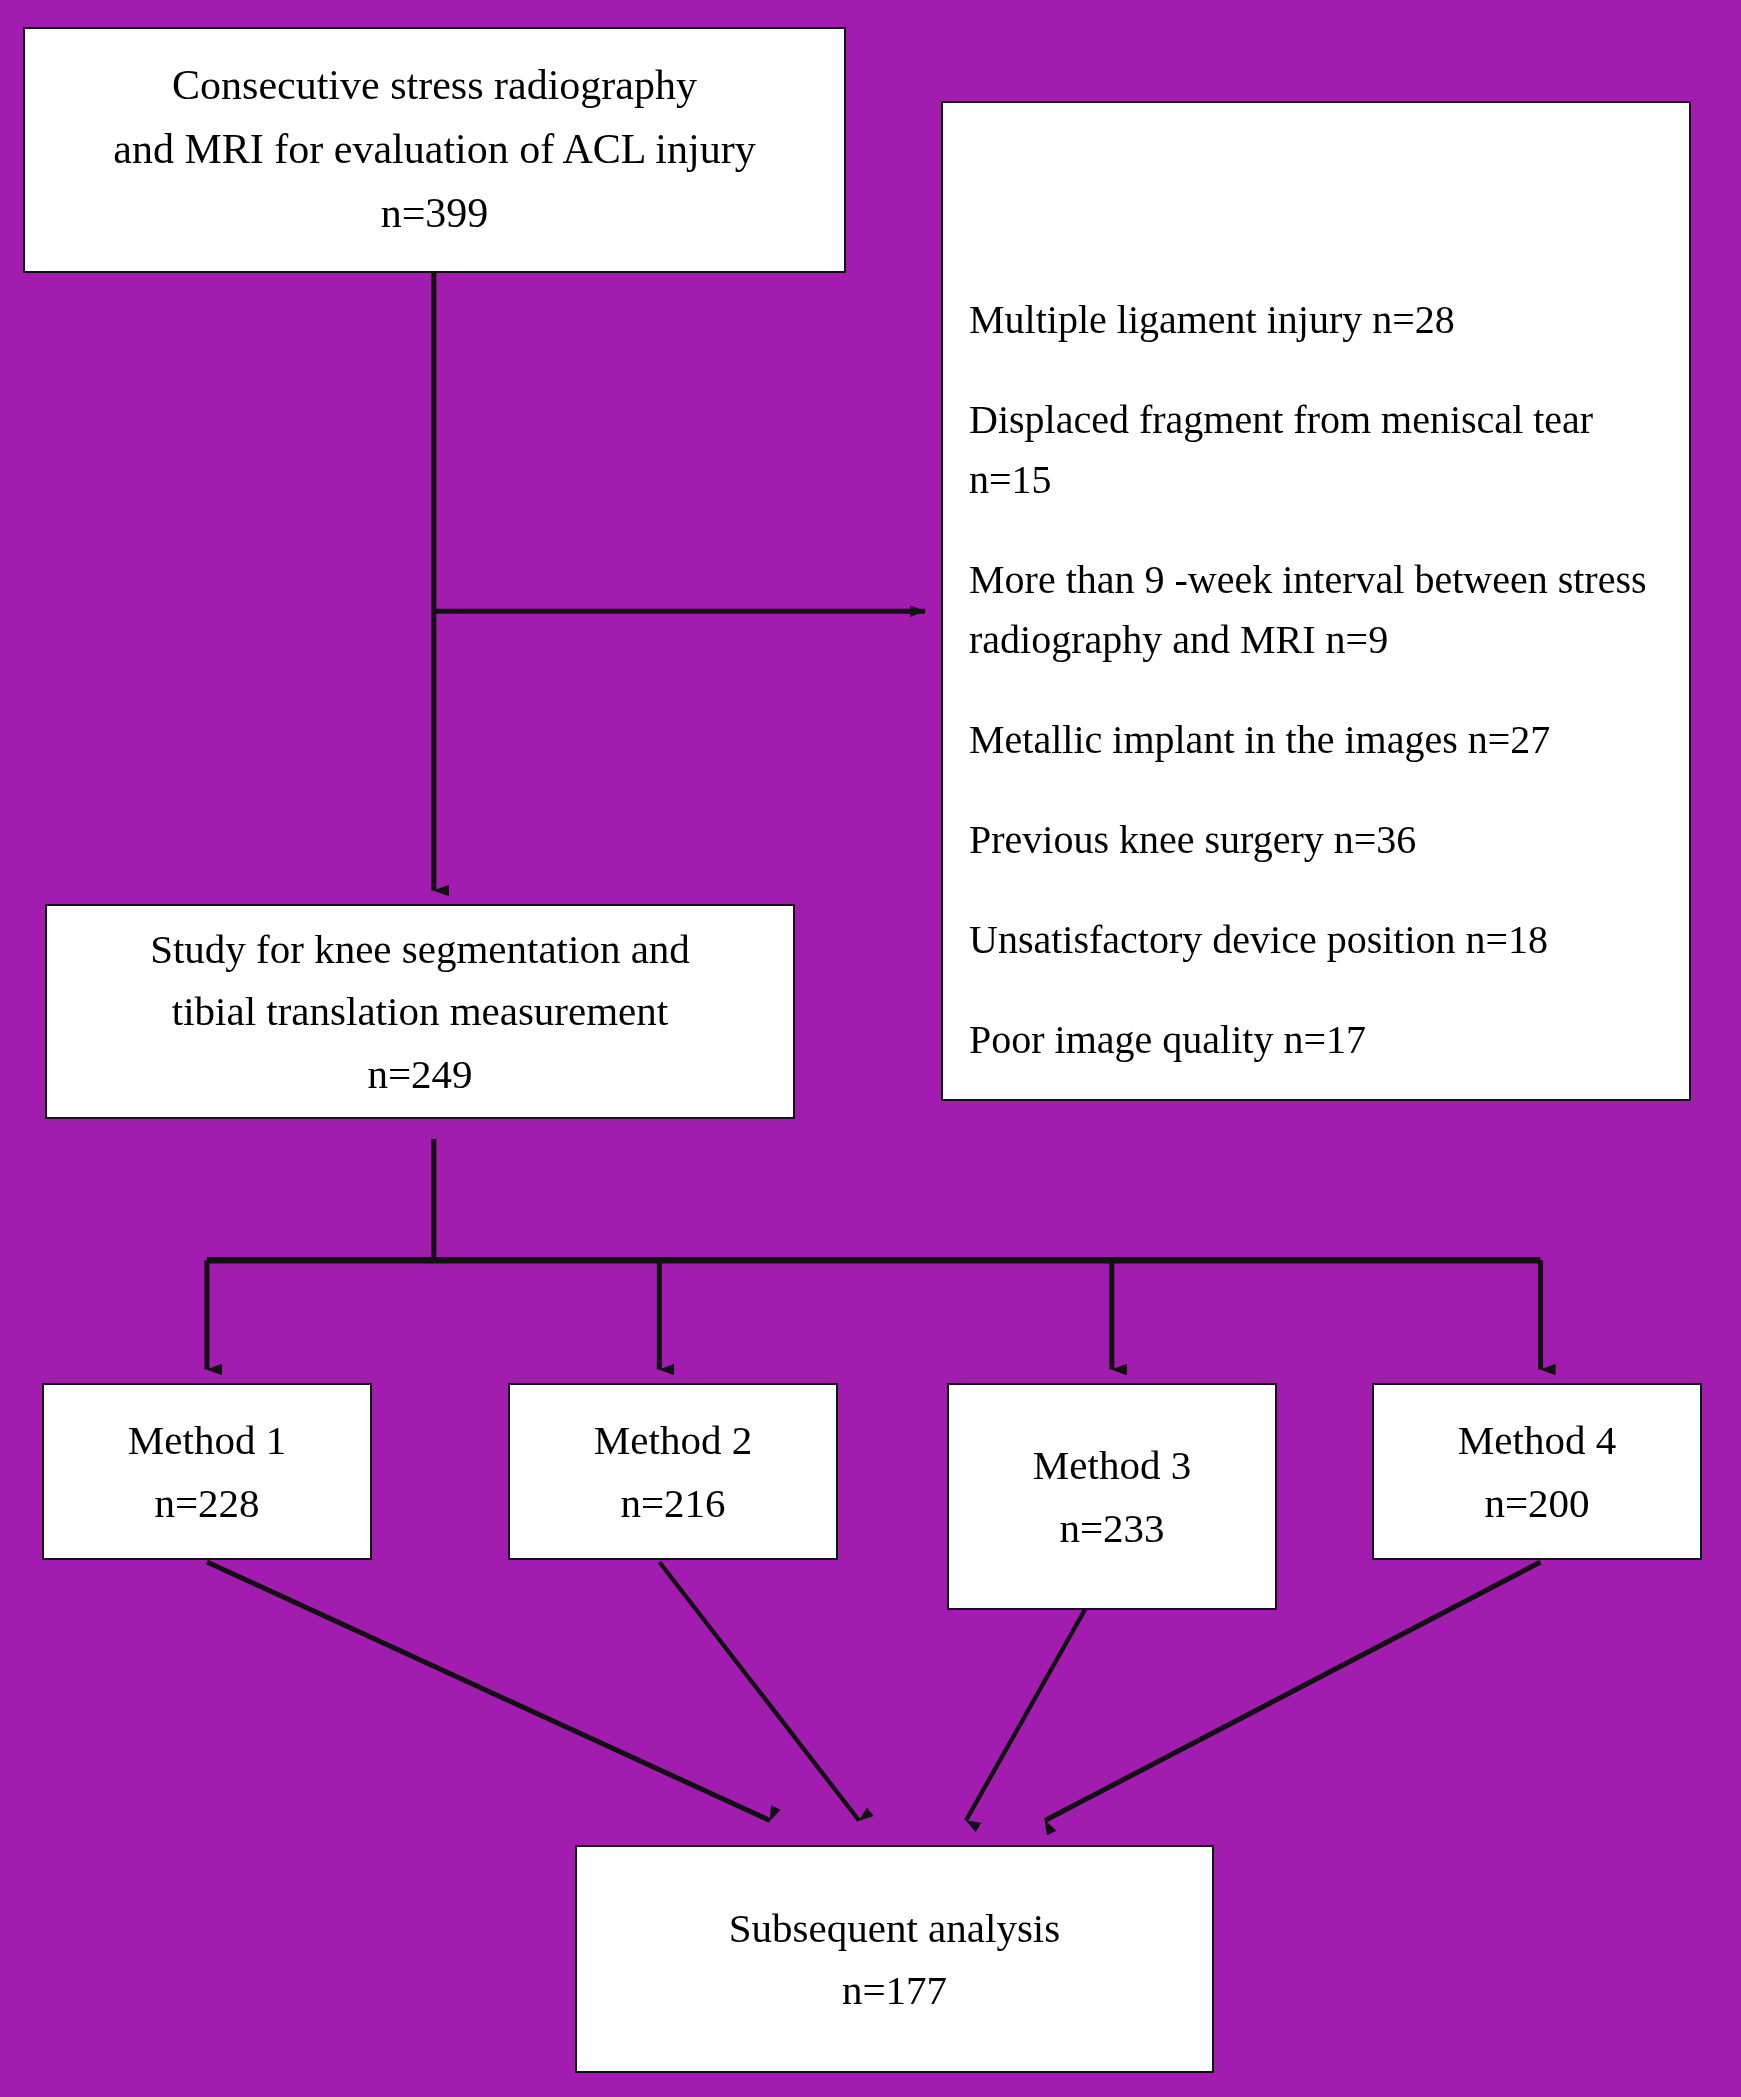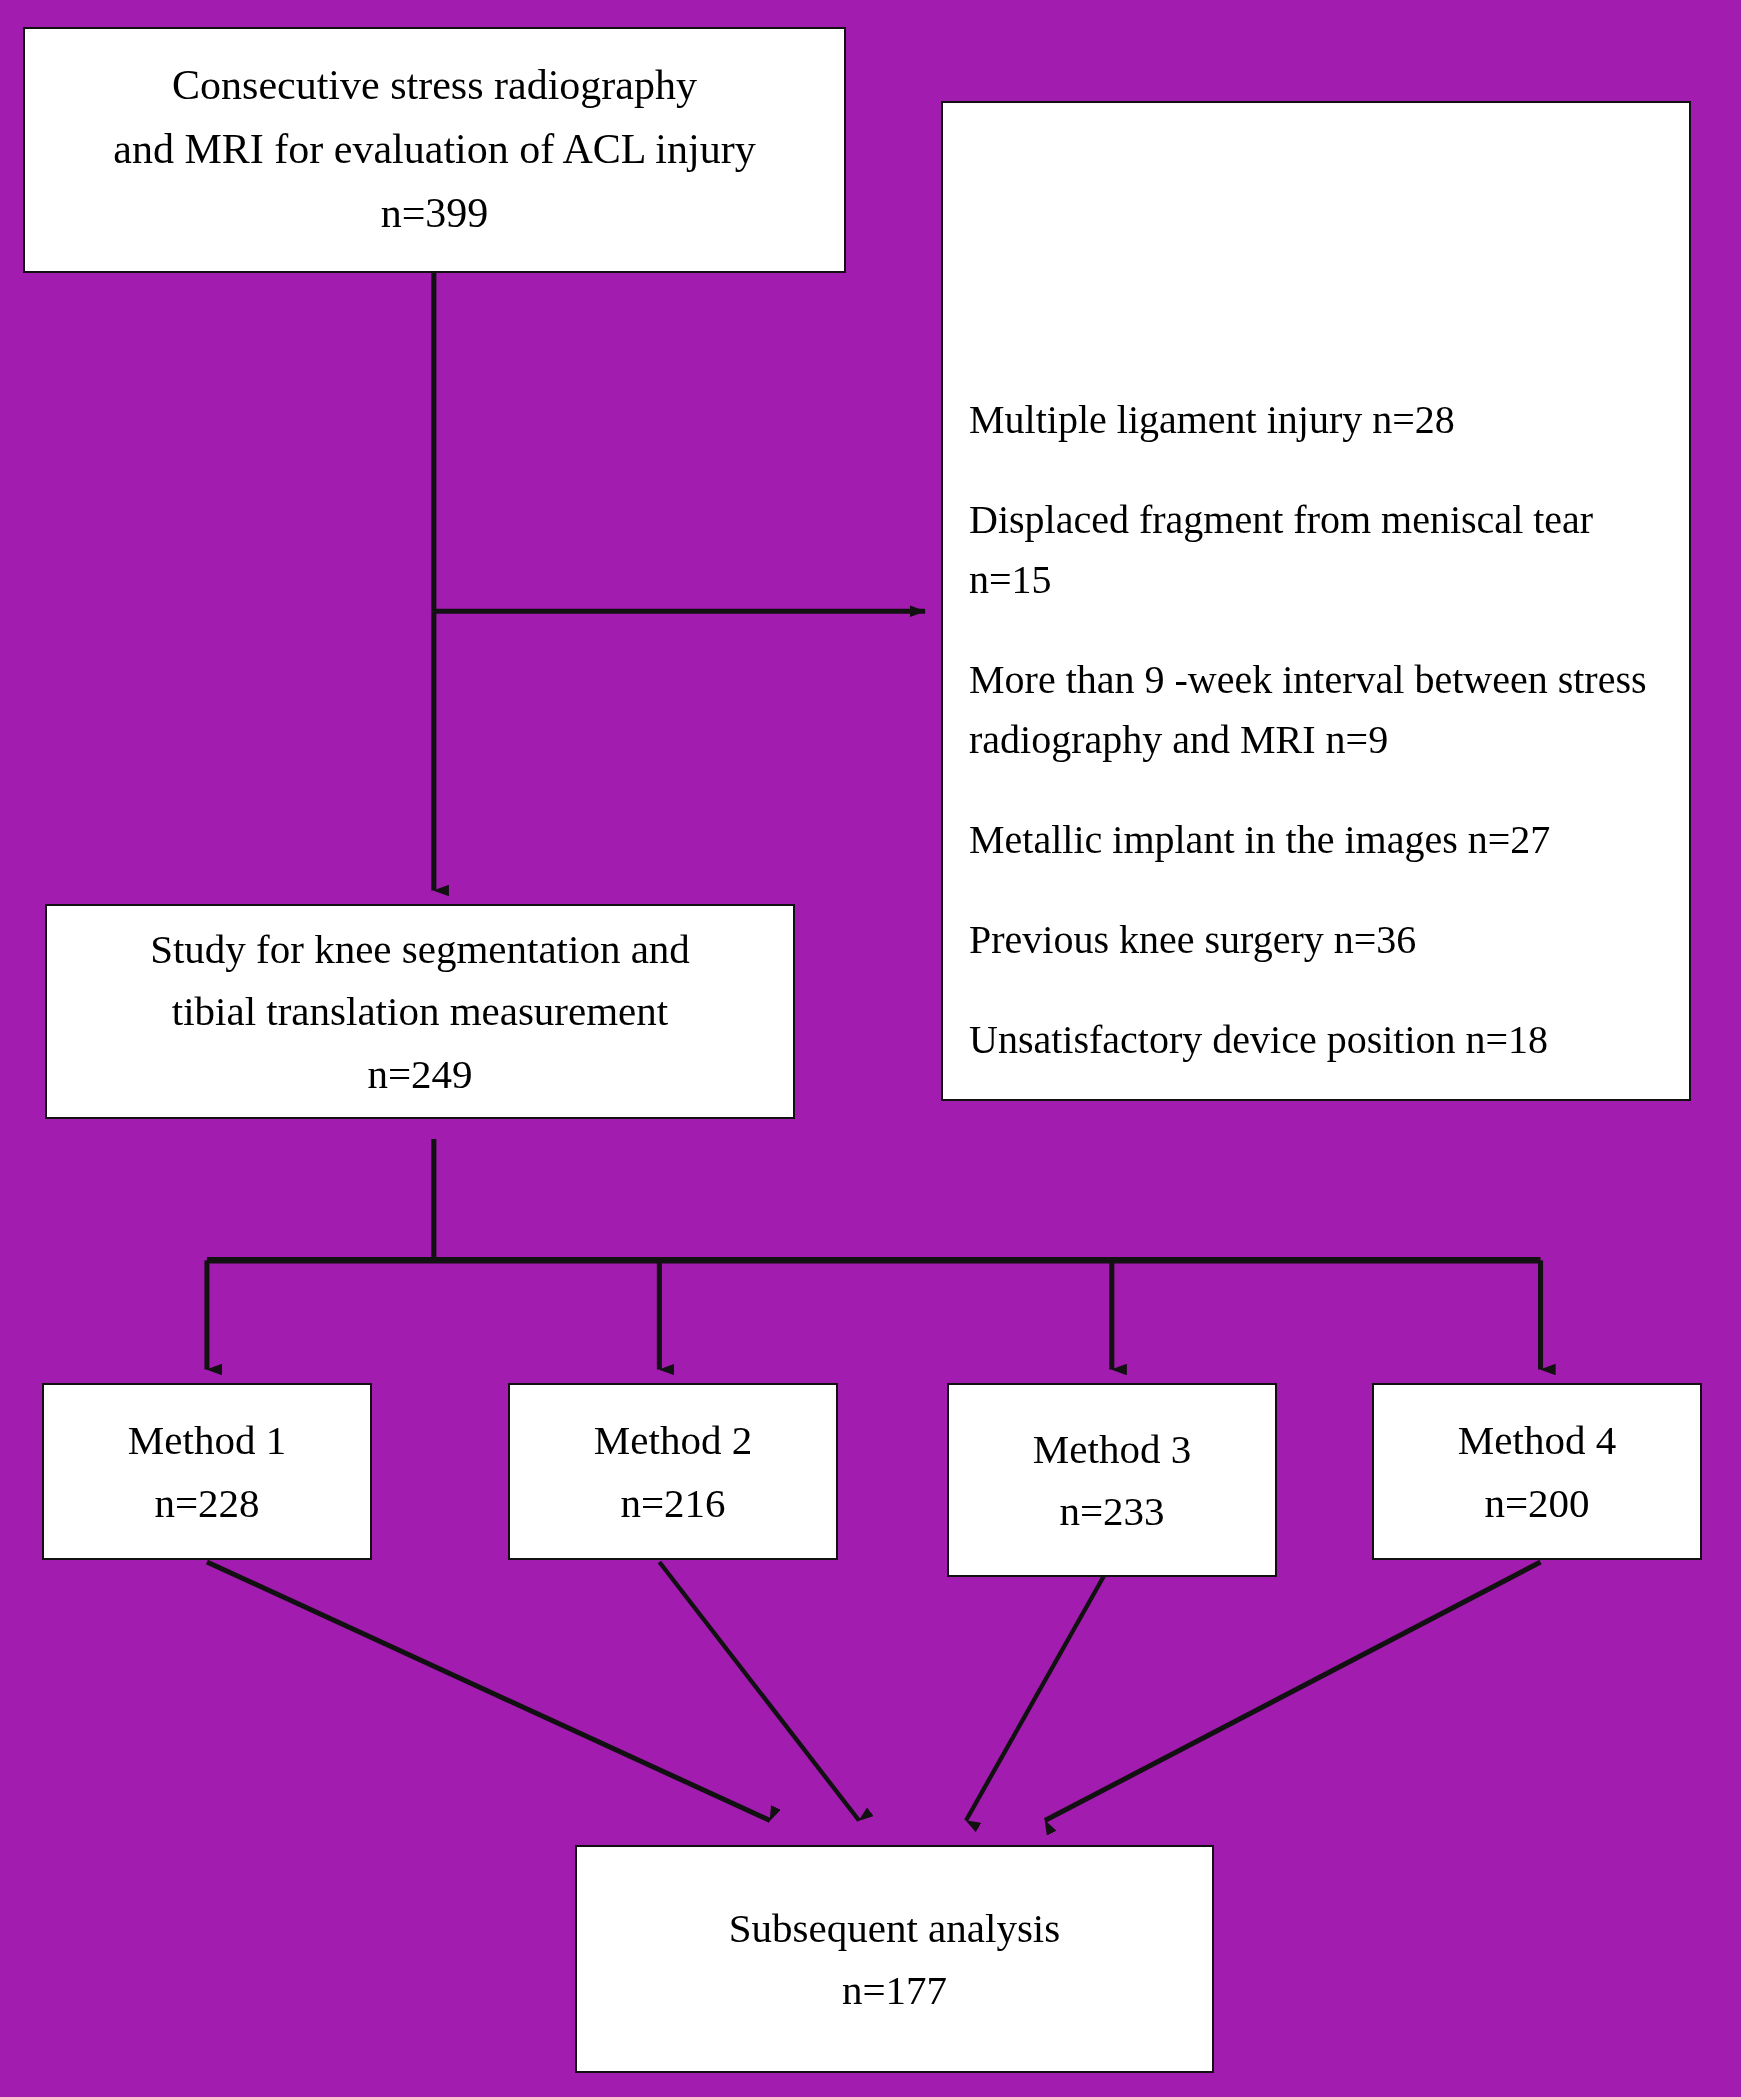--- a/index.html
+++ b/index.html
@@ -60,21 +60,21 @@
     margin-bottom: 40px;
     line-height: 1.5;
   }
   #node-exclusions .excl-item:last-child { margin-bottom: 0; }
   #node-study {
     left: 45px;  top: 904px; width: 750px; height: 215px;
     font-size: 41px;
   }
   #node-method-1 { left: 42px;   top: 1383px; width: 330px; height: 177px; font-size: 41px; }
   #node-method-2 { left: 508px;  top: 1383px; width: 330px; height: 177px; font-size: 41px; }
-  #node-method-3 { left: 947px; top: 1383px; width: 330px; height: 194px; font-size: 41px; }
+  #node-method-3 { left: 947px; top: 1383px; width: 330px; height: 227px; font-size: 41px; }
   #node-method-4 { left: 1372px; top: 1383px; width: 330px; height: 177px; font-size: 41px; }
   #node-subsequent {
     left: 575px; top: 1845px; width: 639px; height: 228px;
     font-size: 41px;
   }
 </style>
 </head>
 <body>
 
 <div id="flowchart-root">
@@ -124,20 +124,21 @@
     <span class="line">n=399</span>
   </div>
 
   <div class="node" id="node-exclusions">
     <span class="excl-item">Multiple ligament injury n=28</span>
     <span class="excl-item">Displaced fragment from meniscal tear n=15</span>
     <span class="excl-item">More than 9 -week interval between stress radiography and MRI n=9</span>
     <span class="excl-item">Metallic implant in the images n=27</span>
     <span class="excl-item">Previous knee surgery n=36</span>
     <span class="excl-item">Unsatisfactory device position n=18</span>
+    <span class="excl-item">Poor image quality n=17</span>
   </div>
 
   <div class="node" id="node-study">
     <span class="line">Study for knee segmentation and</span>
     <span class="line">tibial translation measurement</span>
     <span class="line">n=249</span>
   </div>
 
   <div class="node" id="node-method-1">
     <span class="line">Method 1</span>

